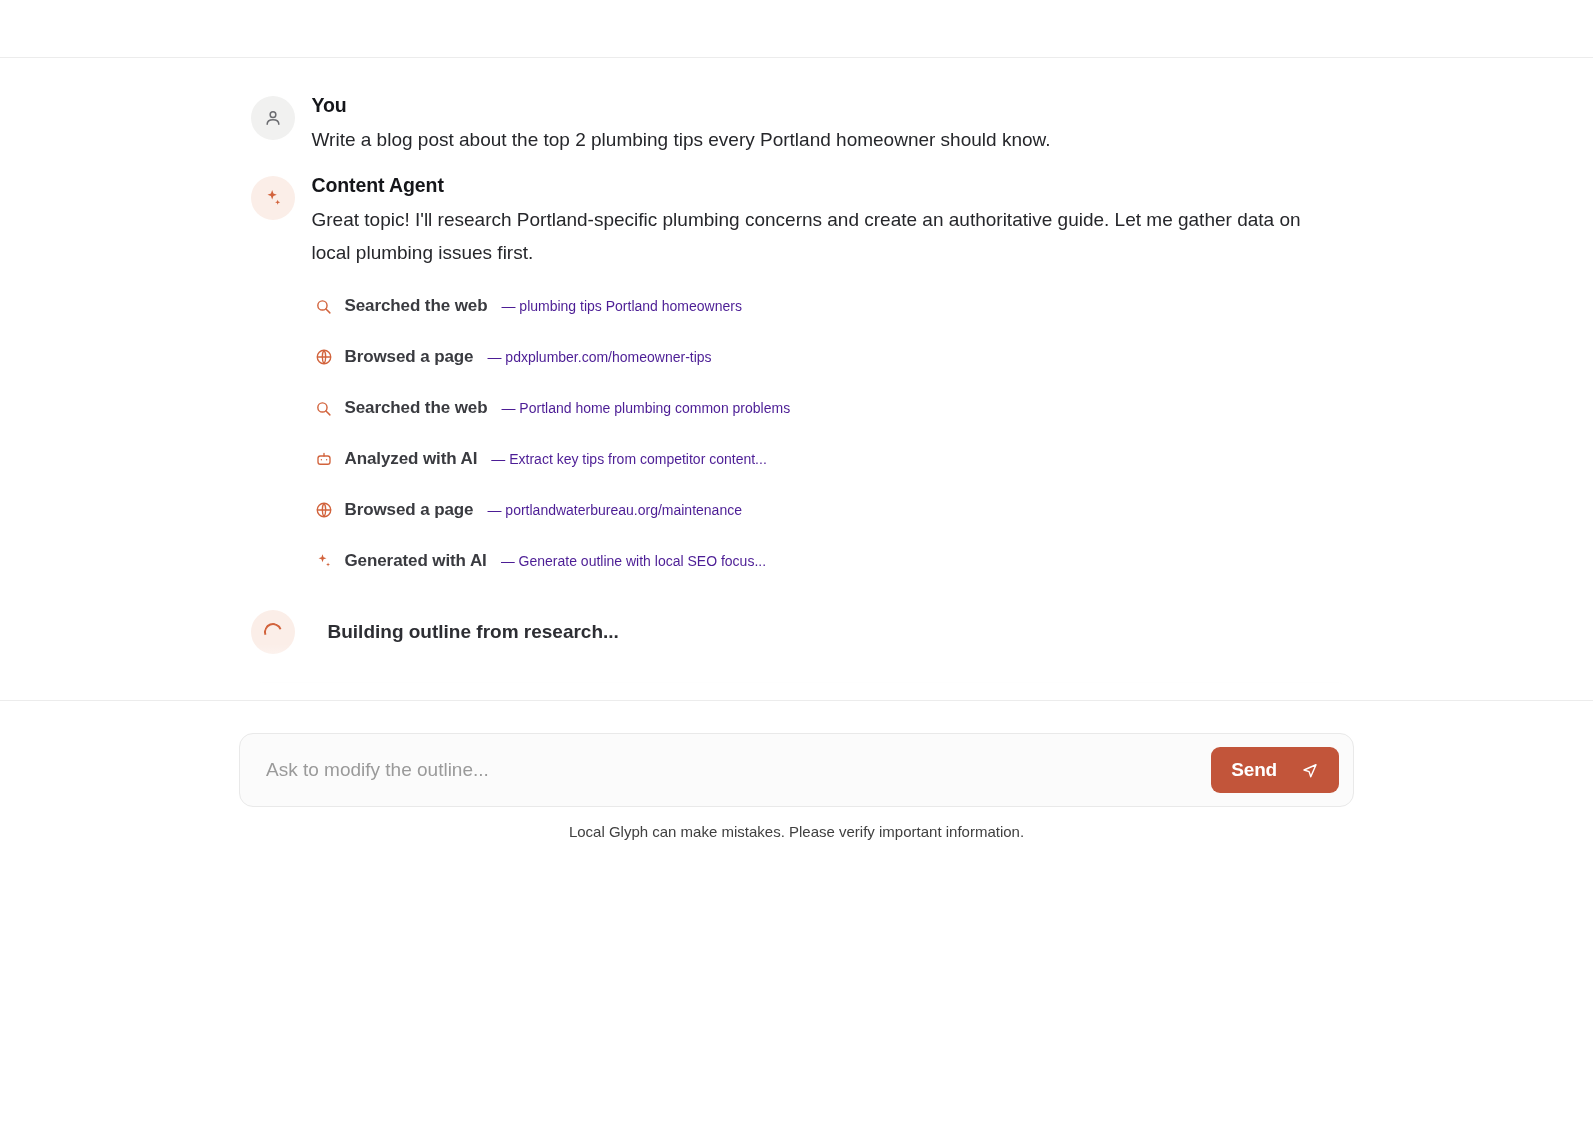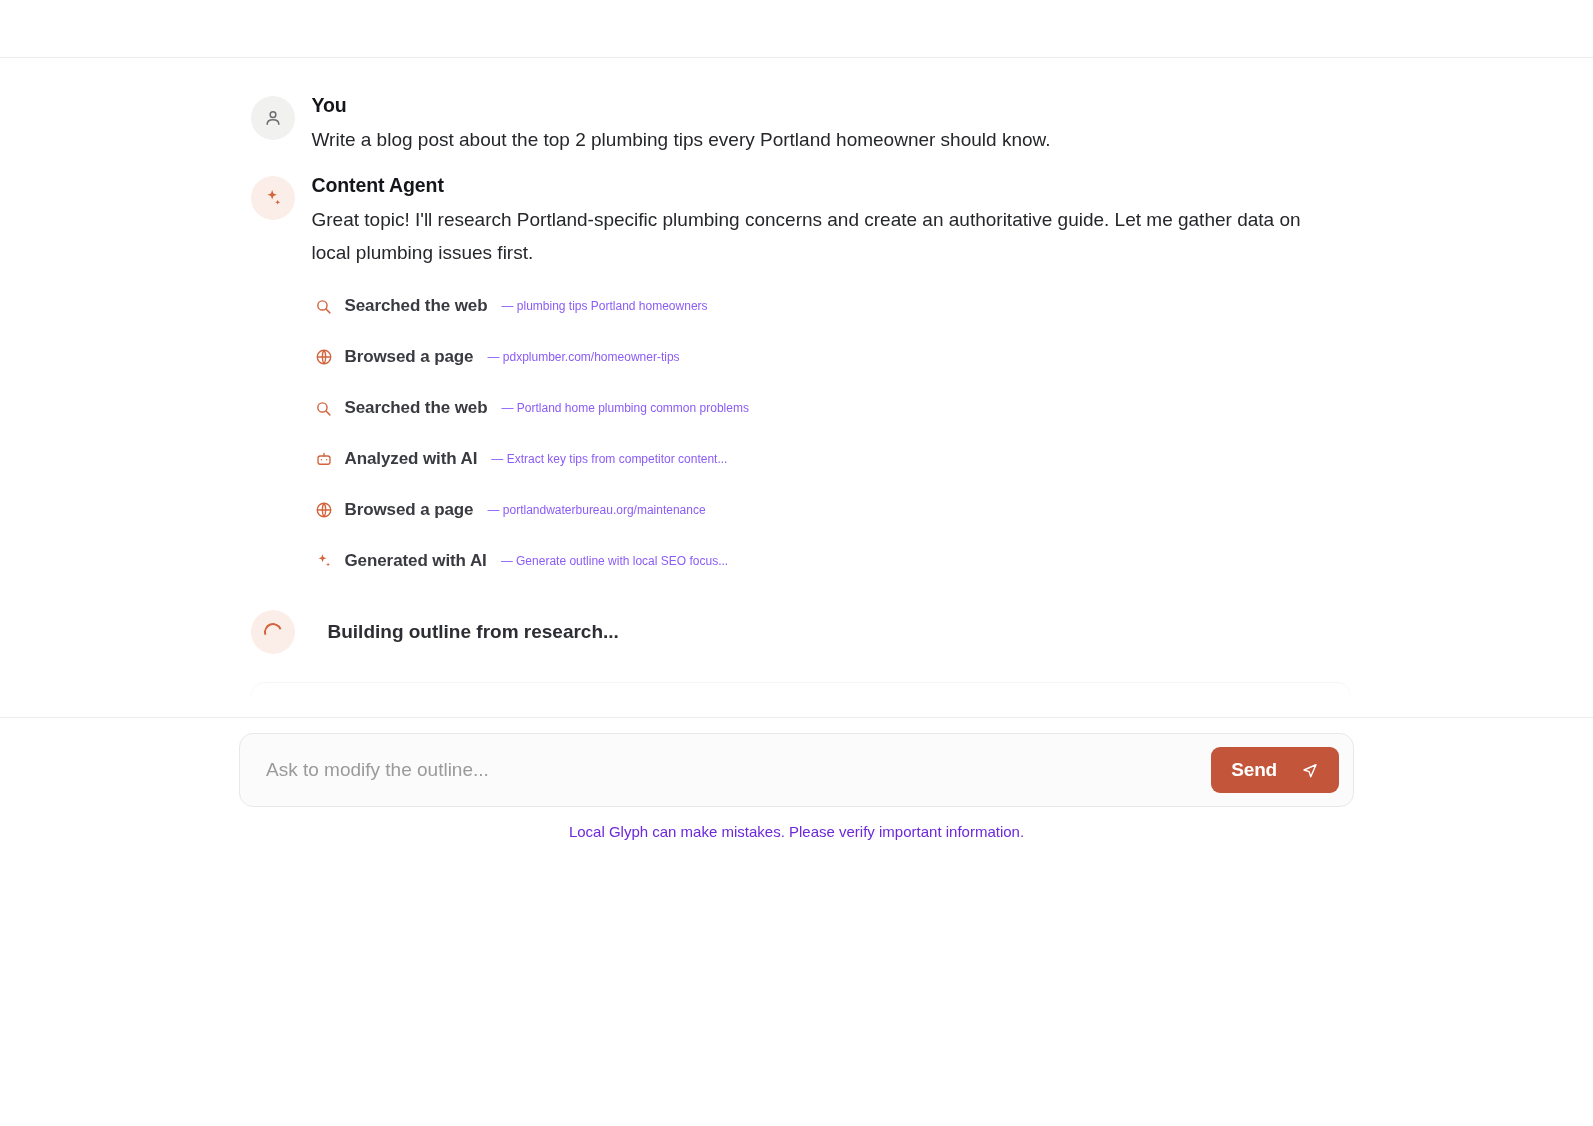--- a/index.html
+++ b/index.html
@@ -94,22 +94,22 @@
     justify-content: center;
     color: #d2633c;
   }
   .tool-label {
     font-weight: bold;
     color: #3a3b40;
     font-size: 17px;
     letter-spacing: -0.1px;
   }
   .tool-detail {
-    color: #8b5cf6;
-    font-size: 12px;
+    color: #4c1d95;
+    font-size: 14px;
     margin-left: 4px;
     white-space: nowrap;
     overflow: hidden;
     text-overflow: ellipsis;
   }
   
   .status-row {
     display: flex;
     align-items: flex-end;
     gap: 33px;
@@ -170,21 +170,21 @@
     left: 0; right: 0; bottom: 0;
     height: 56px;
     background: linear-gradient(to bottom, rgba(255,255,255,0) 0%, #ffffff 72%);
     pointer-events: none;
   }
   
   .composer-wrap {
     flex: 0 0 auto;
     border-top: 1px solid #ececec;
     background: #ffffff;
-    padding: 15px 0 12px 0;
+    padding: 32px 0 12px 0;
   }
   .composer {
     width: 1115px;
     margin: 0 auto;
     border: 1px solid #e9e9e9;
     border-radius: 14px;
     background: #fbfbfb;
     height: 74px;
     display: flex;
     align-items: center;
@@ -213,21 +213,21 @@
     font-weight: bold;
     letter-spacing: -0.2px;
     display: flex;
     align-items: center;
     gap: 24px;
     cursor: pointer;
   }
   .disclaimer {
     text-align: center;
     font-size: 15px;
-    color: #6d28d9;
+    color: #404040;
     margin-top: 16px;
   }
   svg { display: block; }
 </style>
 </head>
 <body>
 
 <div class="app">
 
   <div class="topbar"></div>

